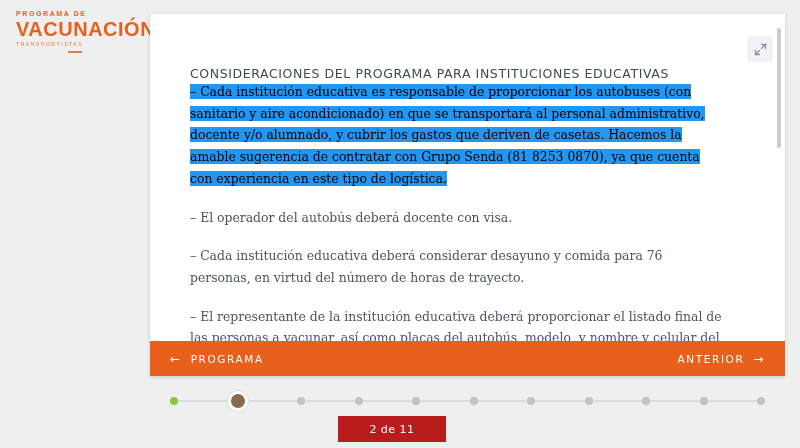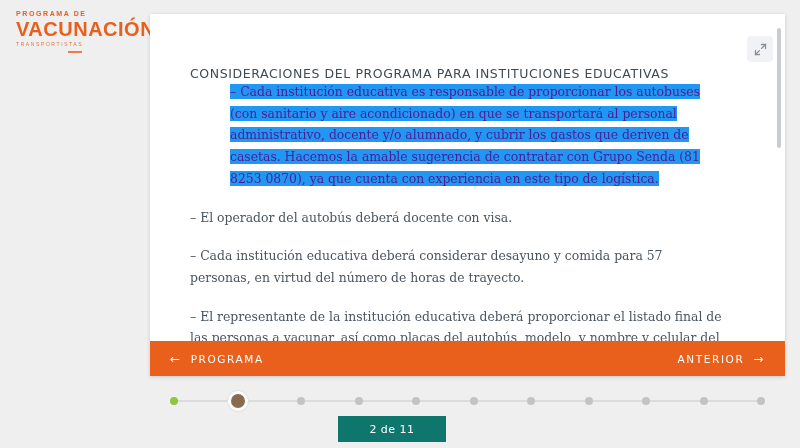--- a/index.html
+++ b/index.html
@@ -92,23 +92,22 @@
 
   .para {
     font-family: "DejaVu Serif", serif;
     font-size: 12.4px;
     line-height: 1.75;
     color: #4a5560;
     margin-bottom: 17px;
   }
   .para.selected span.hl {
     background: #2196f3;
-    color: #4c1d95;
+    color: #000000;
     box-decoration-break: clone;
-    margin-left: 40px;
     -webkit-box-decoration-break: clone;
   }
 
   
   .scroll-track {
     position: absolute;
     right: 4px; top: 14px;
     width: 4px; height: 300px;
     background: transparent;
   }
@@ -177,21 +176,21 @@
     box-shadow: 0 0 0 1px #e3e3e3;
   }
 
   
   .counter {
     position: absolute;
     left: 50%;
     transform: translateX(-50%);
     bottom: 6px;
     width: 108px; height: 26px;
-    background: #0f766e;
+    background: #b91c1c;
     color: #ffffff;
     font-family: "DejaVu Sans", sans-serif;
     font-size: 11px;
     display: flex; align-items: center; justify-content: center;
     letter-spacing: .5px;
   }
 </style>
 </head>
 <body>
 
@@ -213,21 +212,21 @@
         <path d="M5.5 11.5h-4v-4" stroke="#8a9097" stroke-width="1.3" fill="none" stroke-linecap="round"></path>
         <path d="M1.5 11.5L5.4 7.6" stroke="#8a9097" stroke-width="1.3" fill="none" stroke-linecap="round"></path>
       </svg>
     </button>
 
     <div class="content">
       <div class="doc-title">CONSIDERACIONES DEL PROGRAMA PARA INSTITUCIONES EDUCATIVAS</div>
 
       <p class="para selected"><span class="hl">– Cada institución educativa es responsable de proporcionar los autobuses (con sanitario y aire acondicionado) en que se transportará al personal administrativo, docente y/o alumnado, y cubrir los gastos que deriven de casetas. Hacemos la amable sugerencia de contratar con Grupo Senda (81 8253 0870), ya que cuenta con experiencia en este tipo de logística.</span></p>
       <p class="para">– El operador del autobús deberá docente con visa.</p>
-      <p class="para">– Cada institución educativa deberá considerar desayuno y comida para 57 personas, en virtud del número de horas de trayecto.</p>
+      <p class="para">– Cada institución educativa deberá considerar desayuno y comida para 76 personas, en virtud del número de horas de trayecto.</p>
       <p class="para">– El representante de la institución educativa deberá proporcionar el listado final de las personas a vacunar, así como placas del autobús, modelo, y nombre y celular del operador.</p>
     </div>
 
     <div class="scroll-track"></div>
     <div class="scroll-thumb"></div>
 
     <div class="navbar">
       <button class="nav-btn">
         <span class="nav-arrow">←</span>
         <span>PROGRAMA</span>

